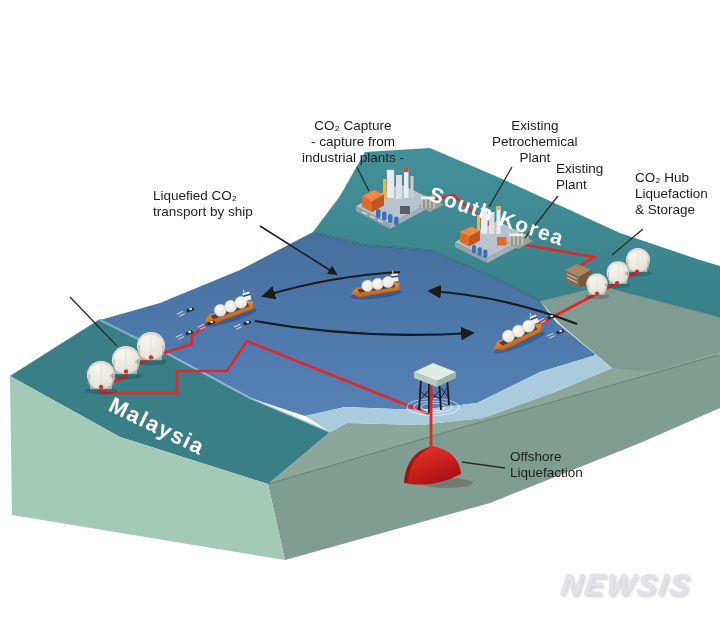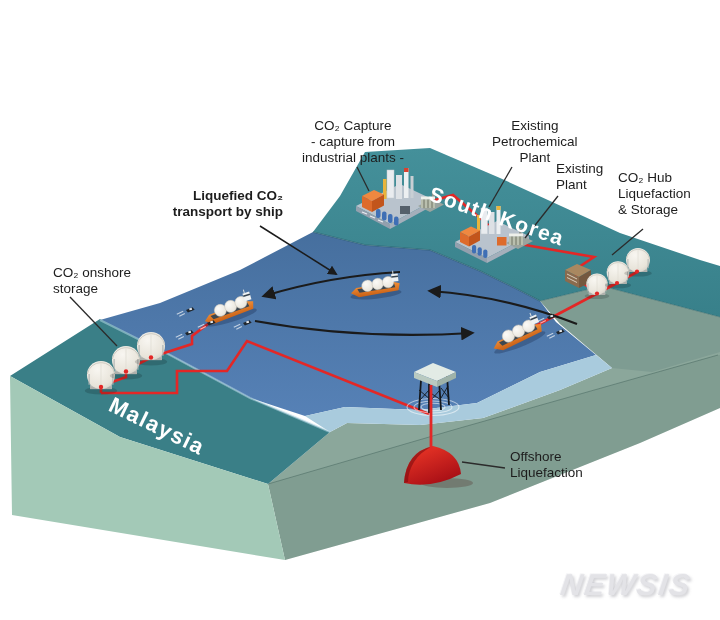--- a/index.html
+++ b/index.html
@@ -4,22 +4,22 @@
 <style>
   html,body{margin:0;padding:0;background:#fff;}
   .stage{position:relative;width:720px;height:620px;background:#ffffff;overflow:hidden;
          font-family:"Liberation Sans",sans-serif;}
   .stage svg{position:absolute;left:0;top:0;}
   .lbl{position:absolute;font-size:13.5px;line-height:1.18;color:#1d1d1d;
        white-space:pre-line;font-weight:500;}
   .lbl-capture{left:287px;top:118px;width:132px;text-align:center;}
   .lbl-existing{left:492px;top:118px;text-align:center;}
   .lbl-captureplant{left:556px;top:161px;}
-  .lbl-hub{left:618px;top:170px;}
-  .lbl-transport{left:153px;top:188px;width:130px;text-align:right;font-weight:bold;}
+  .lbl-hub{left:635px;top:170px;}
+  .lbl-transport{left:153px;top:188px;width:130px;text-align:left;}
   .lbl-onshore{left:53px;top:265px;}
   .lbl-offshore{left:510px;top:449px;}
   .region{position:absolute;color:#ffffff;font-weight:700;letter-spacing:1.5px;}
   .region-sk{left:434px;top:182px;font-size:21px;transform:rotate(19deg);transform-origin:left top;}
   .region-my{left:116px;top:392px;font-size:22px;transform:rotate(26deg);transform-origin:left top;}
   .watermark{position:absolute;left:561px;top:568px;font-size:30px;font-style:italic;font-weight:800;
              letter-spacing:2px;color:#e3e3e7;transform:skewX(-8deg);
              text-shadow:2px 2px 3px rgba(150,150,160,0.45), -1px -1px 0 #f6f6f8;}
 </style>
 </head>
@@ -269,22 +269,20 @@
 <div class="lbl lbl-existing">Existing
 Petrochemical
 Plant</div>
 <div class="lbl lbl-captureplant">Existing
 Plant</div>
 <div class="lbl lbl-hub">CO₂ Hub
 Liquefaction
 &amp; Storage</div>
 <div class="lbl lbl-transport">Liquefied CO₂
 transport by ship</div>
-<div class="lbl lbl-onshore">CO₂ onshore
-storage</div>
 <div class="lbl lbl-offshore">Offshore
 Liquefaction</div>
 
 <div class="region region-sk">South Korea</div>
 <div class="region region-my">Malaysia</div>
 
 <div class="watermark">NEWSIS</div>
 
 </div>
 

